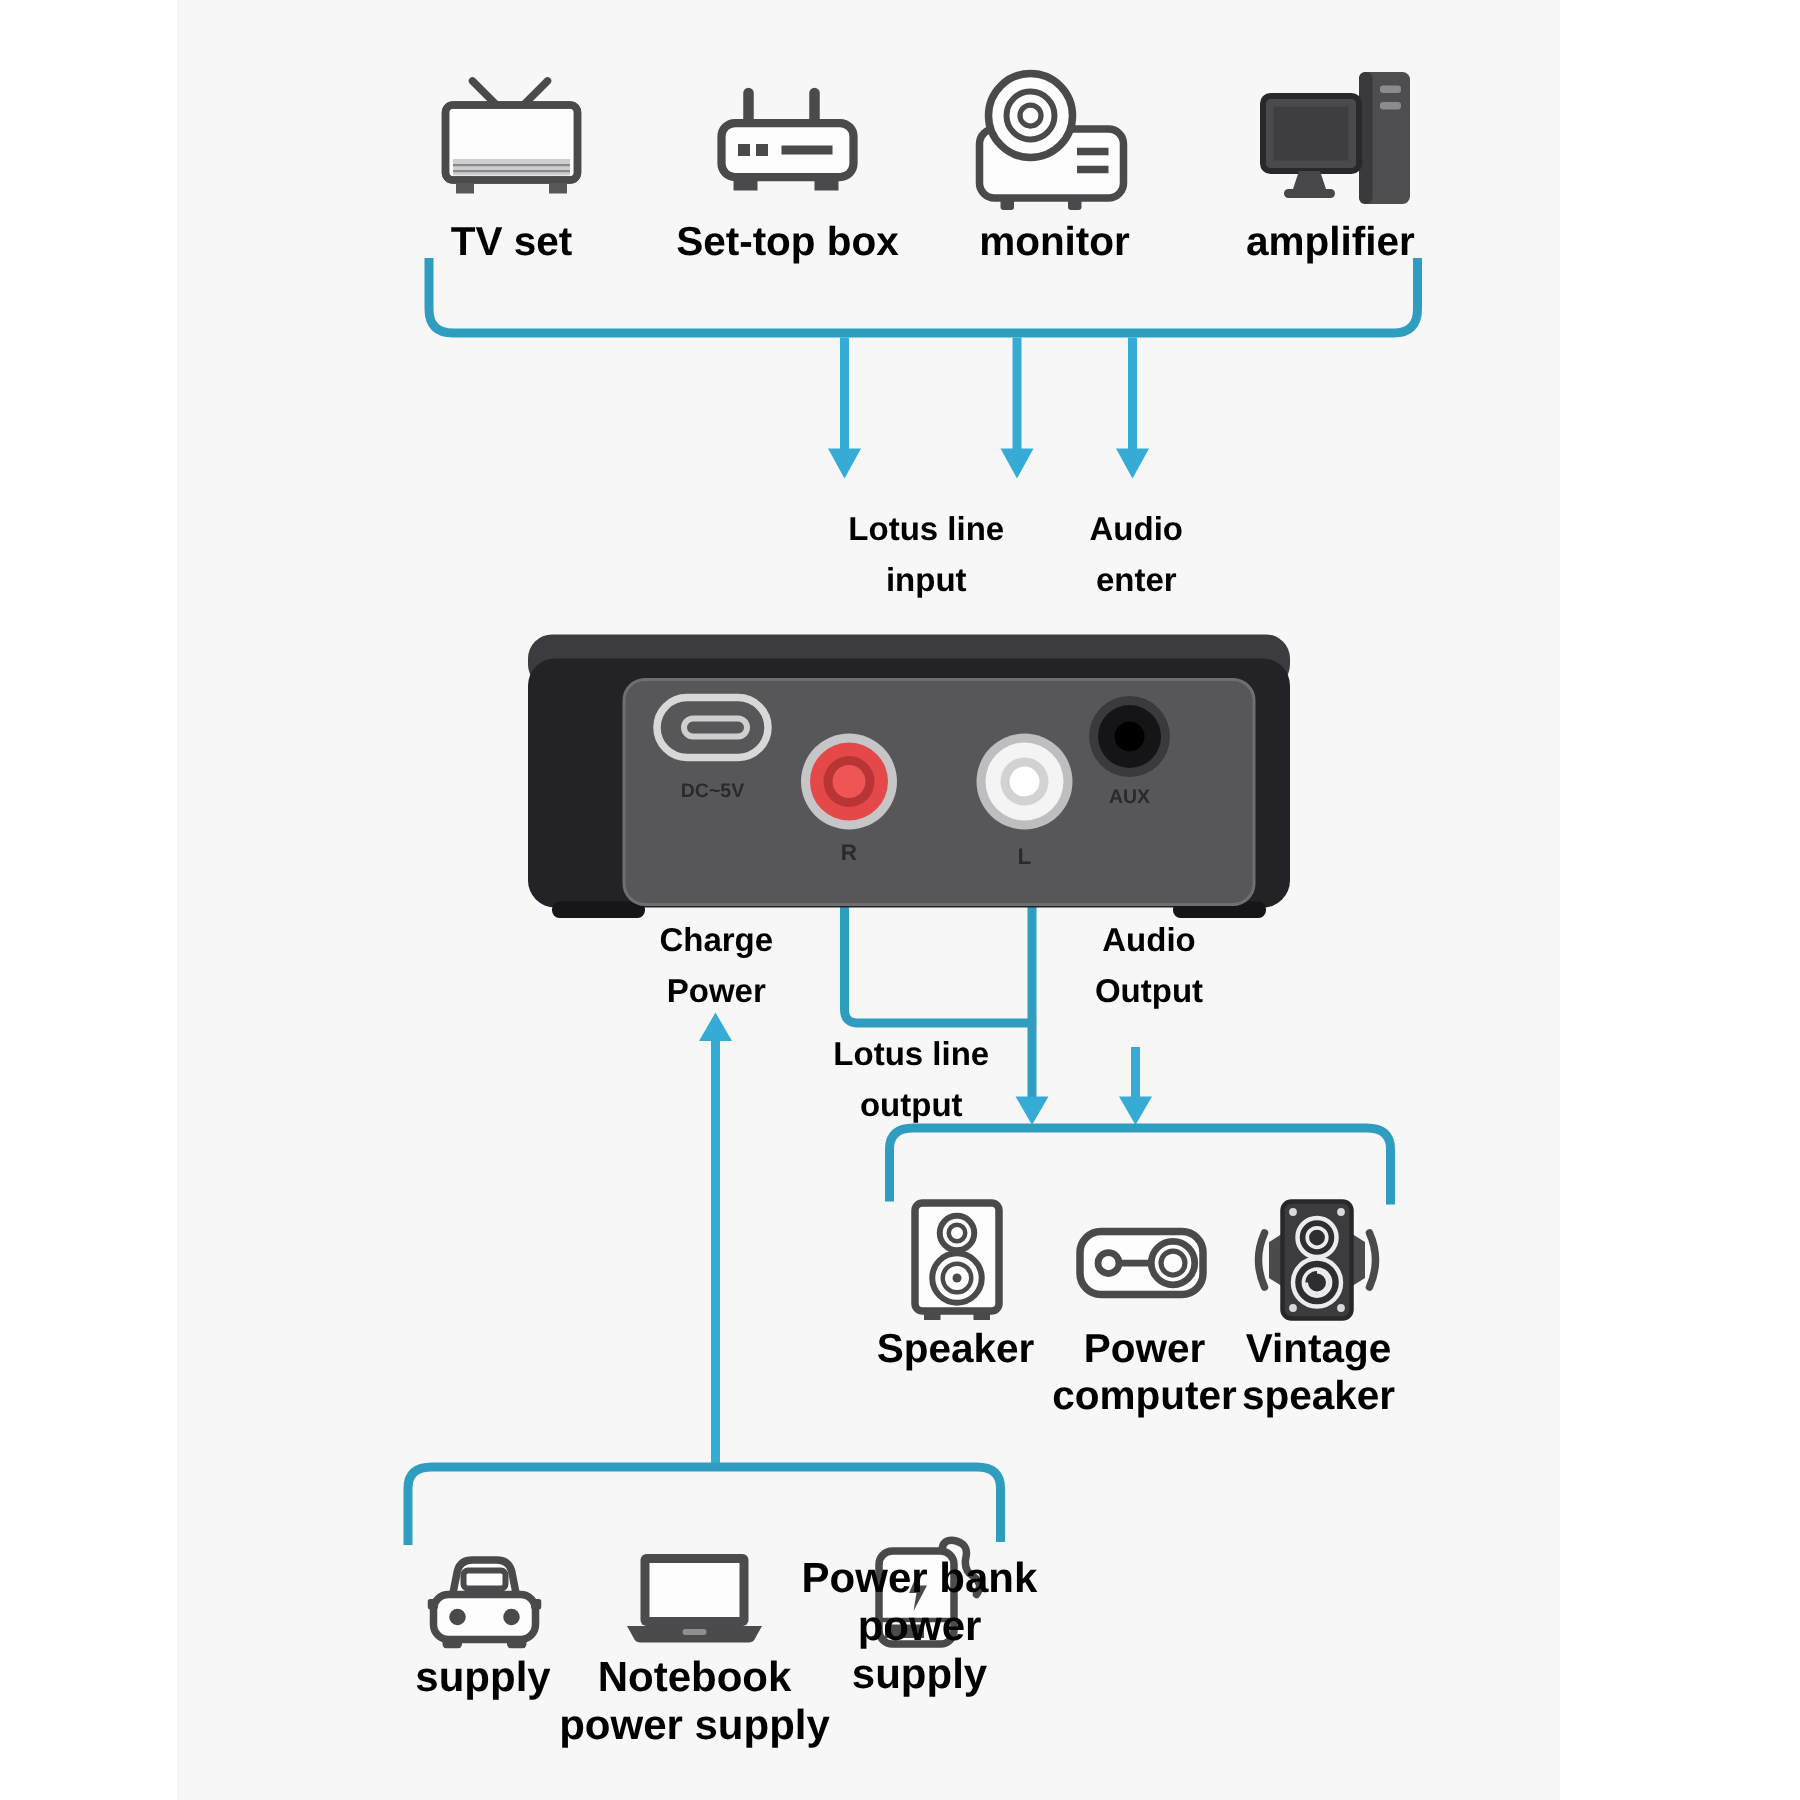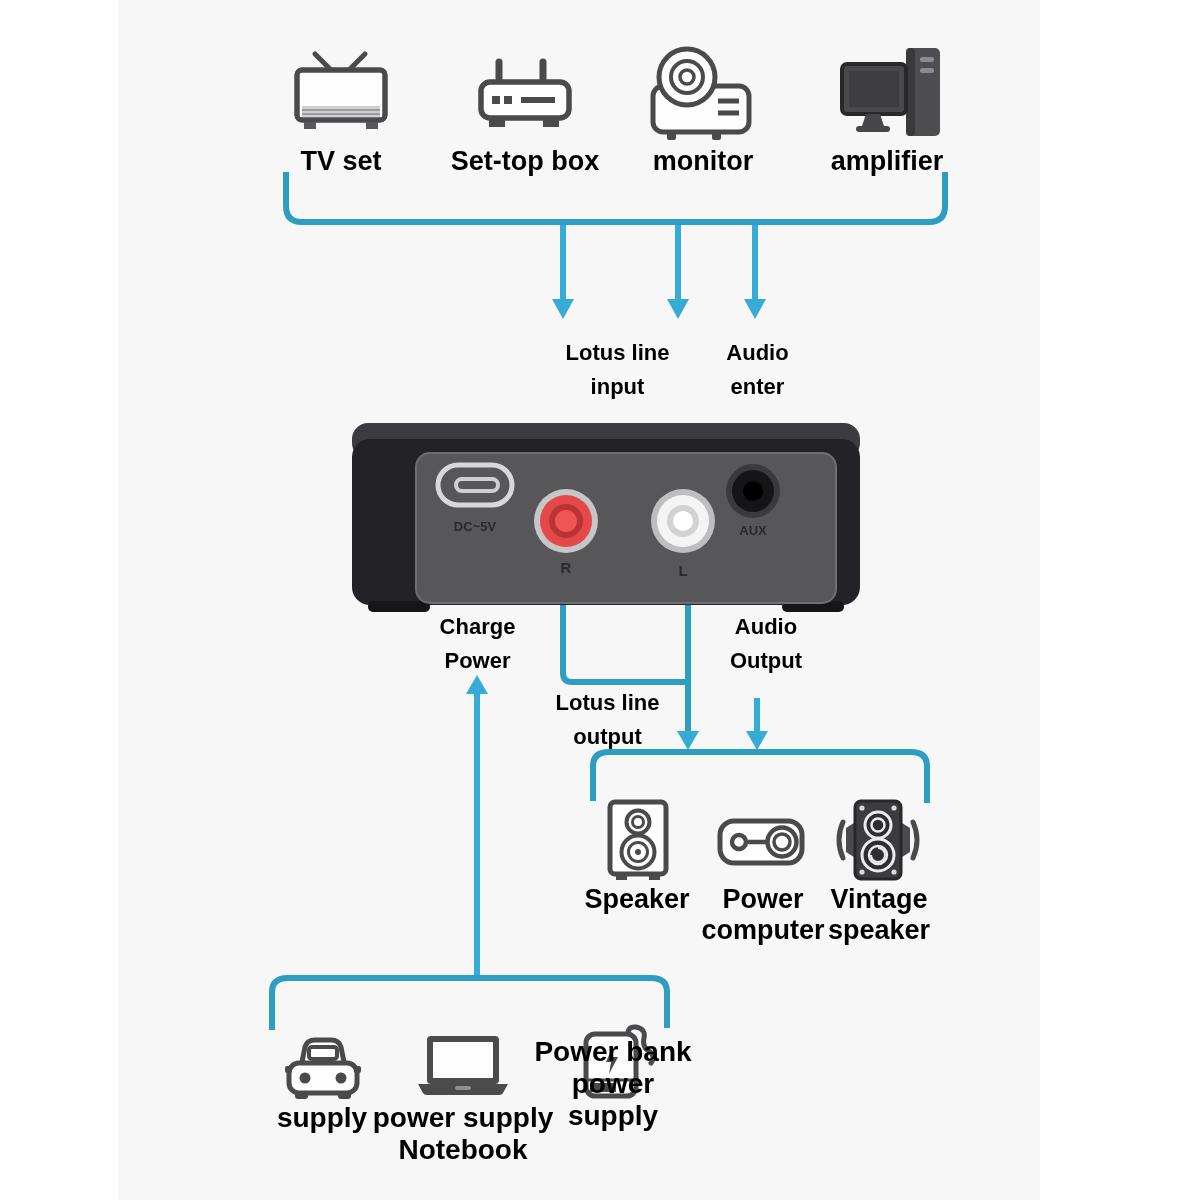--- a/index.html
+++ b/index.html
@@ -244,20 +244,20 @@
   <rect x="8" y="10" width="50" height="62" rx="9" fill="#fdfdfd" stroke="#4a4a4c" stroke-width="5"></rect>
   <path d="M35 22 L28 38 H33 L31 50 L40 33 H34 Z" fill="#4a4a4c"></path>
   <line x1="10" y1="56" x2="56" y2="56" stroke="#4a4a4c" stroke-width="3"></line>
   <rect x="12" y="59" width="26" height="9" fill="#4a4a4c"></rect>
 </svg>
 
 <div class="lbl lbl-md" style="left:232px;top:1102px;width:180px">
   <div>supply</div>
 </div>
 <div class="lbl lbl-md" style="left:363px;top:1102px;width:200px">
+  <div>Notebook</div>
   <div>power supply</div>
-  <div>Notebook</div>
 </div>
 <div class="lbl lbl-md" style="left:523px;top:1036px;width:180px">
   <div>Power bank</div>
   <div>power</div>
   <div>supply</div>
 </div>
 
 </body></html>

